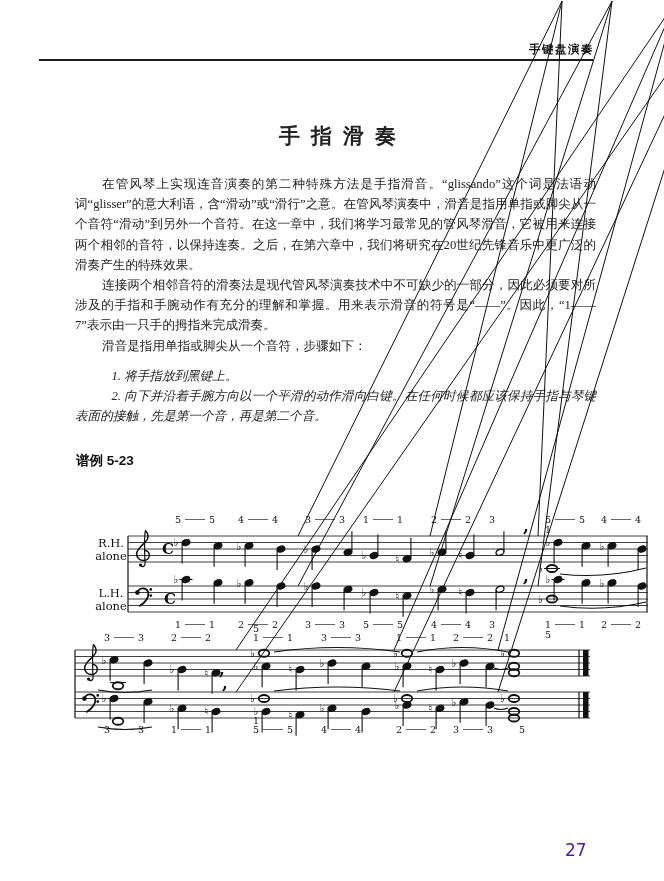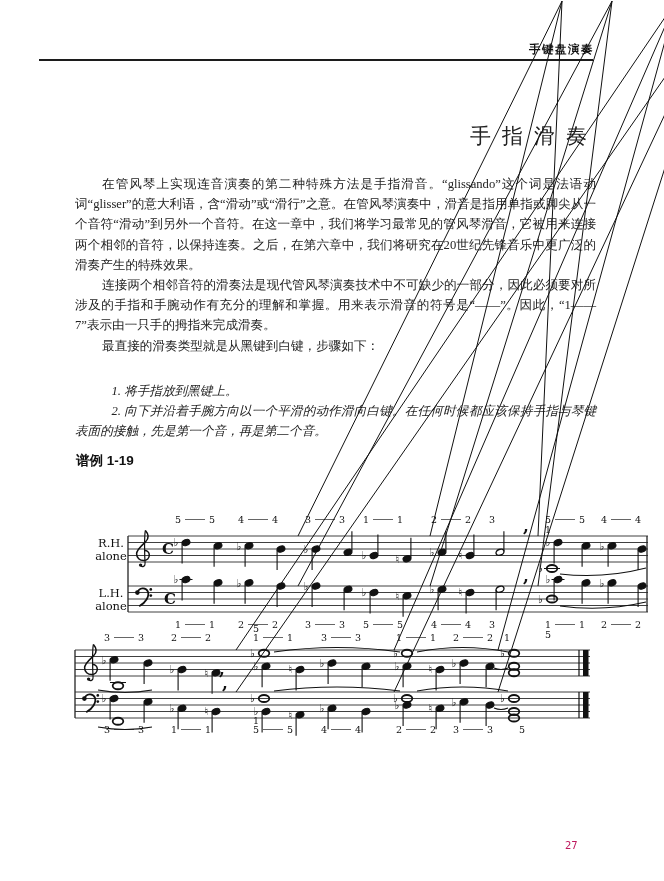--- a/index.html
+++ b/index.html
@@ -1,52 +1,52 @@
 <!DOCTYPE html>
 <html><head>
 <meta charset="utf-8">
 <style>
   html,body{margin:0;padding:0;background:#fff;}
   .page{position:relative;width:664px;height:881px;background:#ffffff;overflow:hidden;
         font-family:"Liberation Serif","DejaVu Serif",serif;color:#1a1a1a;}
   .running-header{position:absolute;top:42px;right:70px;font-size:11.5px;font-weight:bold;
         letter-spacing:1.5px;font-family:Liberation Sans, sans-serif;color:#111;}
   .header-rule{position:absolute;top:59px;left:39px;width:554px;height:2px;background:#1c1c1c;}
-  .page-title{position:absolute;top:122px;left:77px;width:521px;text-align:right;
-        font-size:21px;font-weight:400;letter-spacing:11px;text-indent:11px;color:#222;}
+  .page-title{position:absolute;top:122px;left:77px;width:521px;text-align:center;
+        font-size:21px;font-weight:700;letter-spacing:11px;text-indent:11px;color:#222;}
   .body-text{position:absolute;top:174px;left:75px;width:521px;font-size:12.6px;
         line-height:20.2px;text-align:justify;color:#222;}
   .body-text p{margin:0;text-indent:2.15em;}
-  .steps{margin-top:25px;font-style:italic;}
+  .steps{margin-top:10px;font-style:italic;}
   .steps p{text-indent:2.9em;}
   .example-label{position:absolute;top:452px;left:76px;font-size:13.5px;font-weight:bold;
         font-family:"Liberation Sans","DejaVu Sans",sans-serif;color:#111;}
   .score-svg{position:absolute;left:0;top:0;width:664px;height:881px;}
-  .page-number{position:absolute;top:840px;left:565px;font-size:10px;color:#be185d;
+  .page-number{position:absolute;top:840px;left:565px;font-size:17px;color:#4c1d95;
         font-family:"DejaVu Sans","Liberation Sans",sans-serif;}
 </style>
 </head>
 <body>
 
 <div class="page">
   <div class="running-header">手键盘演奏</div>
   <div class="header-rule"></div>
   <div class="page-title">手指滑奏</div>
 
   <div class="body-text">
     <p>在管风琴上实现连音演奏的第二种特殊方法是手指滑音。“glissando”这个词是法语动词“glisser”的意大利语，含“滑动”或“滑行”之意。在管风琴演奏中，滑音是指用单指或脚尖从一个音符“滑动”到另外一个音符。在这一章中，我们将学习最常见的管风琴滑音，它被用来连接两个相邻的音符，以保持连奏。之后，在第六章中，我们将研究在20世纪先锋音乐中更广泛的滑奏产生的特殊效果。</p>
     <p>连接两个相邻音符的滑奏法是现代管风琴演奏技术中不可缺少的一部分，因此必须要对所涉及的手指和手腕动作有充分的理解和掌握。用来表示滑音的符号是“——”。因此，“1——7”表示由一只手的拇指来完成滑奏。</p>
-    <p>最直接的滑奏类型就是从黑键到白键，步骤如下：</p>
+    <p>滑音是指用单指或脚尖从一个音符，步骤如下：</p>
     <div class="steps">
       <p>1. 将手指放到黑键上。</p>
       <p>2. 向下并沿着手腕方向以一个平滑的动作滑向白键。在任何时候都应该保持手指与琴键表面的接触，先是第一个音，再是第二个音。</p>
     </div>
   </div>
 
-  <div class="example-label">谱例 1-19</div>
+  <div class="example-label">谱例 5-23</div>
 
   <svg id="score" class="score-svg" viewBox="0 0 664 881">
       <line x1="128" y1="536" x2="128" y2="612" stroke="#111111" stroke-width="1.2"></line>
       <line x1="647" y1="536" x2="647" y2="612" stroke="#111111" stroke-width="1.2"></line>
       <line x1="128" y1="536" x2="648" y2="536" stroke="#2a2a2a" stroke-width="0.9"></line>
       <line x1="128" y1="542.5" x2="648" y2="542.5" stroke="#2a2a2a" stroke-width="0.9"></line>
       <line x1="128" y1="549" x2="648" y2="549" stroke="#2a2a2a" stroke-width="0.9"></line>
       <line x1="128" y1="555.5" x2="648" y2="555.5" stroke="#2a2a2a" stroke-width="0.9"></line>
       <line x1="128" y1="562" x2="648" y2="562" stroke="#2a2a2a" stroke-width="0.9"></line>
       <line x1="298" y1="536" x2="562" y2="1.1" stroke="#111111" stroke-width="undefined"></line>

